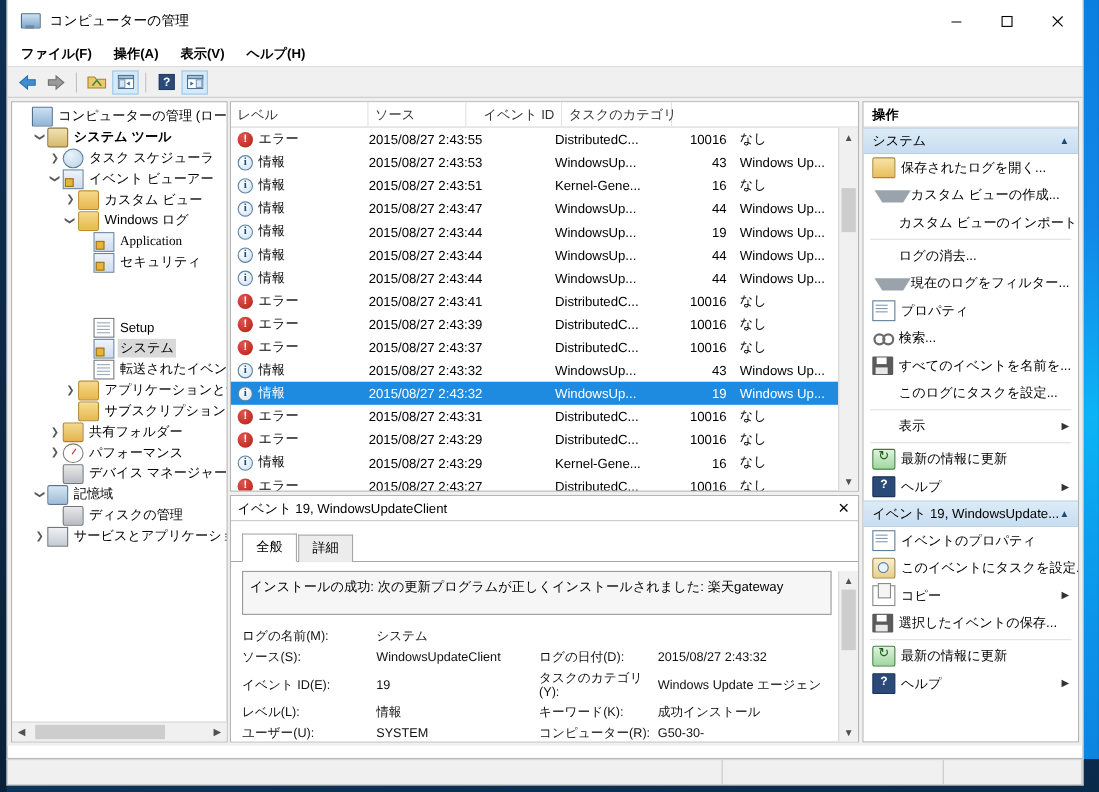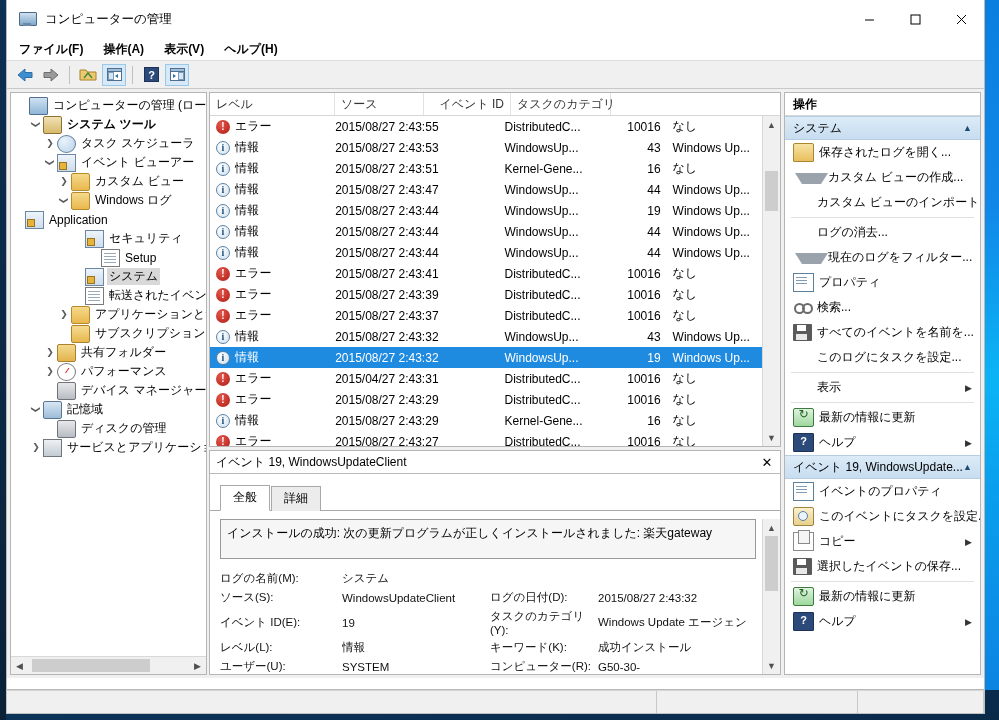--- a/index.html
+++ b/index.html
@@ -312,31 +312,31 @@
             <span class="tico ic-folder"></span>
             <span class="tlbl">カスタム ビュー</span>
           </div>
           <div class="tnode" style="padding-left: 46px;">
             <span class="tw">
               <span class="chev" style="transform: rotate(90deg); display: inline-block;">❯</span>
             </span>
             <span class="tico ic-folder"></span>
             <span class="tlbl">Windows ログ</span>
           </div>
-          <div class="tnode" style="">
+          <div class="tnode" style="padding-left: 60px; font-family: Liberation Serif, serif;">
             <span class="tw"></span>
             <span class="tico ic-ev"></span>
             <span class="tlbl">Application</span>
           </div>
           <div class="tnode" style="padding-left: 60px;">
             <span class="tw"></span>
             <span class="tico ic-ev"></span>
             <span class="tlbl">セキュリティ</span>
           </div>
-          <div class="tnode" style="padding-left: 76px;">
+          <div class="tnode" style="padding-left: 60px; margin-top: 40px;">
             <span class="tw"></span>
             <span class="tico ic-doc"></span>
             <span class="tlbl">Setup</span>
           </div>
           <div class="tnode sel" style="padding-left: 60px;">
             <span class="tw"></span>
             <span class="tico ic-ev"></span>
             <span class="tlbl">システム</span>
           </div>
           <div class="tnode" style="padding-left: 60px;">
@@ -533,21 +533,21 @@
                 <div class="cell " style="width: 178px;">2015/08/27 2:43:32</div>
                 <div class="cell " style="width: 89px;">WindowsUp...</div>
                 <div class="cell eid" style="width: 87px;">19</div>
                 <div class="cell " style="width: 100px;">Windows Up...</div>
               </div>
               <div class="erow">
                 <div class="cell lv" style="width: 125px;">
                   <span class="lvico err"></span>
                   <span>エラー</span>
                 </div>
-                <div class="cell " style="width: 178px;">2015/04/27 2:43:31</div>
+                <div class="cell " style="width: 178px;">2015/08/27 2:43:31</div>
                 <div class="cell " style="width: 89px;">DistributedC...</div>
                 <div class="cell eid" style="width: 87px;">10016</div>
                 <div class="cell " style="width: 100px;">なし</div>
               </div>
               <div class="erow">
                 <div class="cell lv" style="width: 125px;">
                   <span class="lvico err"></span>
                   <span>エラー</span>
                 </div>
                 <div class="cell " style="width: 178px;">2015/08/27 2:43:29</div>

